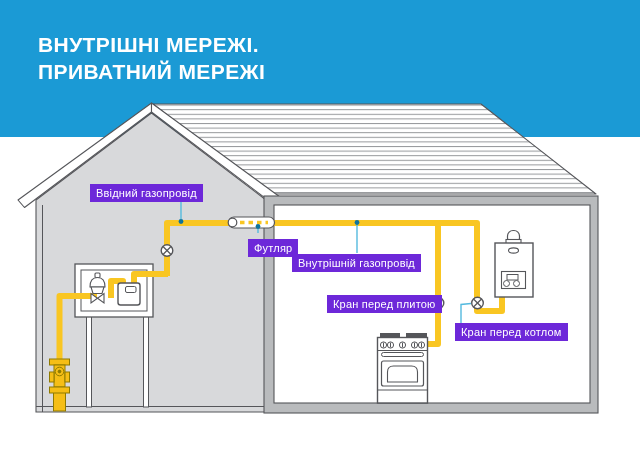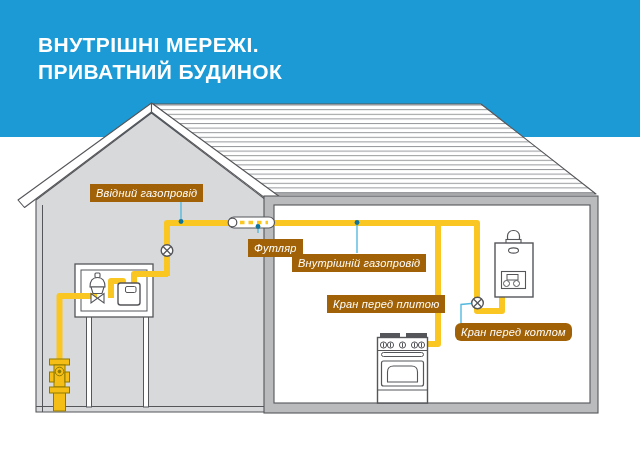--- a/index.html
+++ b/index.html
@@ -7,28 +7,28 @@
     position:relative;width:640px;height:451px;overflow:hidden;background:#fff;
     font-family:"Liberation Sans", sans-serif;
   }
   .stage svg{position:absolute;left:0;top:0;}
   .title{
     position:absolute;left:38px;top:31px;color:#fff;font-weight:bold;
     font-size:21px;line-height:27px;letter-spacing:0.4px;
   }
   .title span{display:block;}
   .lbl{
-    position:absolute;background:#a16207;color:#fff;font-size:11px;line-height:12px;
-    padding:3px 6px 3px 6px;white-space:nowrap;letter-spacing:0.2px;font-style:italic;
+    position:absolute;background:#6d28d9;color:#fff;font-size:11px;line-height:12px;
+    padding:3px 6px 3px 6px;white-space:nowrap;letter-spacing:0.2px;
   }
   .lbl-inlet{left:90px;top:184px;}
   .lbl-sleeve{left:248px;top:239px;}
   .lbl-internal{left:292px;top:254px;}
   .lbl-stove-valve{left:327px;top:295px;}
-  .lbl-boiler-valve{left:455px;top:323px;border-radius:6px;}
+  .lbl-boiler-valve{left:455px;top:323px;}
 </style>
 </head>
 <body>
 
 <div class="stage">
 
   <svg width="640" height="451" viewBox="0 0 640 451">
     <defs>
       <pattern id="roofStripes" x="0" y="100" width="10" height="4.6" patternUnits="userSpaceOnUse">
         <rect x="0" y="0" width="10" height="4.6" fill="#ffffff"></rect>
@@ -166,21 +166,21 @@
     </g>
     <g fill="#10749B">
       <circle cx="181" cy="221.5" r="2.4"></circle>
       <circle cx="258" cy="226.5" r="2.4"></circle>
       <circle cx="357" cy="222.5" r="2.4"></circle>
     </g>
   </svg>
 
   <div class="title">
     <span>ВНУТРІШНІ МЕРЕЖІ.</span>
-    <span>ПРИВАТНИЙ БУДИНОК</span>
+    <span>ПРИВАТНИЙ МЕРЕЖІ</span>
   </div>
 
   <div class="lbl lbl-inlet">Ввідний газопровід</div>
   <div class="lbl lbl-sleeve">Футляр</div>
   <div class="lbl lbl-internal">Внутрішній газопровід</div>
   <div class="lbl lbl-stove-valve">Кран перед плитою</div>
   <div class="lbl lbl-boiler-valve">Кран перед котлом</div>
 
 </div>
 

